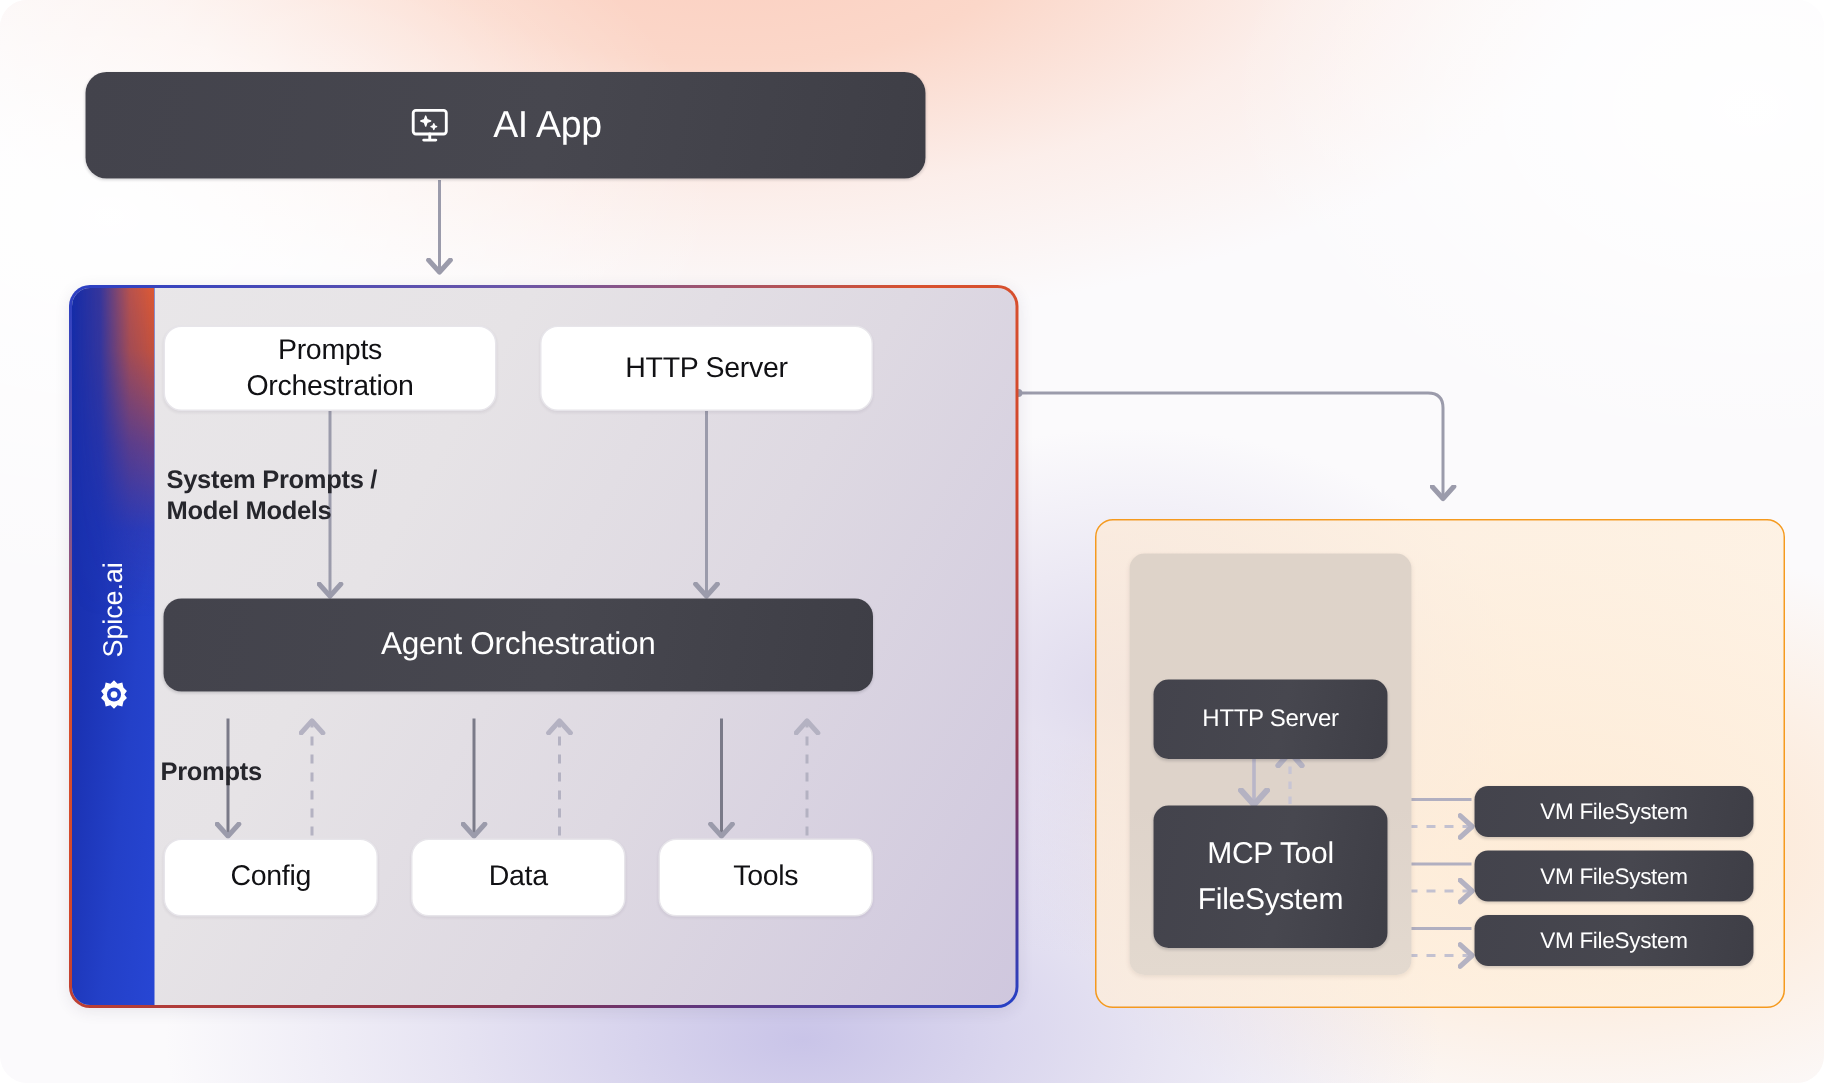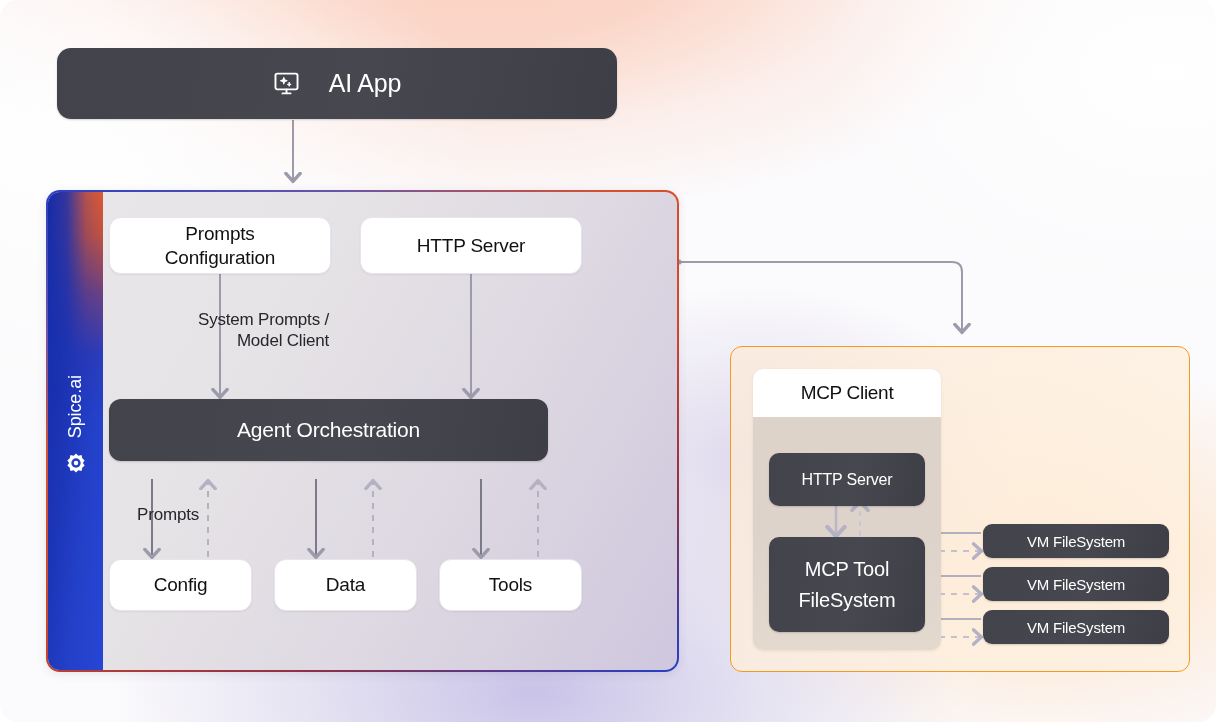--- a/index.html
+++ b/index.html
@@ -158,24 +158,24 @@
     background: #ffffff;
     display: flex; align-items: center; justify-content: center;
     font-size: 19px; font-weight: 500; color: #111114;
     letter-spacing: -0.3px;
   }
 
   
   .flow-label {
     position: absolute;
     color: #26262c;
-    font-weight: 400;
+    font-weight: 700;
     letter-spacing: -0.2px;
     line-height: 1.22;
-    text-align: right;
+    text-align: left;
   }
 
   svg.wire { position: absolute; overflow: visible; pointer-events: none; }
 </style>
 </head>
 <body>
 
 <div id="canvas">
 
   <div class="bg-layer bg-peach"></div>
@@ -247,34 +247,34 @@
           <line x1="213" y1="287" x2="213" y2="365" stroke="#7a7a88" stroke-width="2" marker-end="url(#ah)"></line>
           <line x1="270" y1="365" x2="270" y2="289" stroke="#b4b2c2" stroke-width="2" stroke-dasharray="6 6" marker-end="url(#ahd)"></line>
 
           <line x1="378" y1="287" x2="378" y2="365" stroke="#7a7a88" stroke-width="2" marker-end="url(#ah)"></line>
           <line x1="435" y1="365" x2="435" y2="289" stroke="#b4b2c2" stroke-width="2" stroke-dasharray="6 6" marker-end="url(#ahd)"></line>
         </svg>
 
         <div class="node node-light" style="left:6px; top:25px; width:222px; height:57px; font-size:19px; font-weight:500; line-height:1.22;">
           <span>
             <span>Prompts</span><br>
-            <span>Configuration</span>
+            <span>Orchestration</span>
           </span>
         </div>
 
         <div class="node node-light" style="left:257px; top:25px; width:222px; height:57px; font-size:19px; font-weight:500;">
           <span>HTTP Server</span>
         </div>
 
         <div class="flow-label" style="left:8px; top:118px; width:218px; font-size:17px;">
           <span>System Prompts /</span><br>
-          <span>Model Client</span>
-        </div>
-
-        <div class="node node-dark" style="left:6px; top:207px; width:439px; height:62px; font-size:21px; font-weight:500;">
+          <span>Model Models</span>
+        </div>
+
+        <div class="node node-dark" style="left:6px; top:207px; width:473px; height:62px; font-size:21px; font-weight:500;">
           <span>Agent Orchestration</span>
         </div>
 
         <div class="flow-label" style="left:4px; top:313px; width:92px; font-size:17px;">
           <span>Prompts</span>
         </div>
 
         <div class="node node-light" style="left:6px; top:367px; width:143px; height:52px; font-size:19px; font-weight:500;">
           <span>Config</span>
         </div>
@@ -297,23 +297,20 @@
       <line x1="196" y1="204" x2="250" y2="204" stroke="#c3c1d0" stroke-width="2" stroke-dasharray="6 6" marker-end="url(#ahd)"></line>
 
       <line x1="250" y1="229" x2="196" y2="229" stroke="#b1afc0" stroke-width="2" marker-end="url(#ahd)"></line>
       <line x1="196" y1="247" x2="250" y2="247" stroke="#c3c1d0" stroke-width="2" stroke-dasharray="6 6" marker-end="url(#ahd)"></line>
 
       <line x1="250" y1="272" x2="196" y2="272" stroke="#b1afc0" stroke-width="2" marker-end="url(#ahd)"></line>
       <line x1="196" y1="290" x2="250" y2="290" stroke="#c3c1d0" stroke-width="2" stroke-dasharray="6 6" marker-end="url(#ahd)"></line>
     </svg>
 
     <div id="mcp-client">
-      <div id="mcp-client-header">
-        <span>MCP Client</span>
-      </div>
 
       <svg class="wire" style="left:0;top:0;width:188px;height:281px;">
         <line x1="83" y1="133" x2="83" y2="167" stroke="#b9b6c8" stroke-width="2.4" marker-end="url(#ahd)"></line>
         <line x1="107" y1="167" x2="107" y2="133" stroke="#c8c5d4" stroke-width="2.2" stroke-dasharray="5 5" marker-end="url(#ahd)"></line>
       </svg>
 
       <div class="node node-dark" style="left:16px; top:84px; width:156px; height:53px; font-size:16px; font-weight:500; border-radius:10px;">
         <span>HTTP Server</span>
       </div>
 

